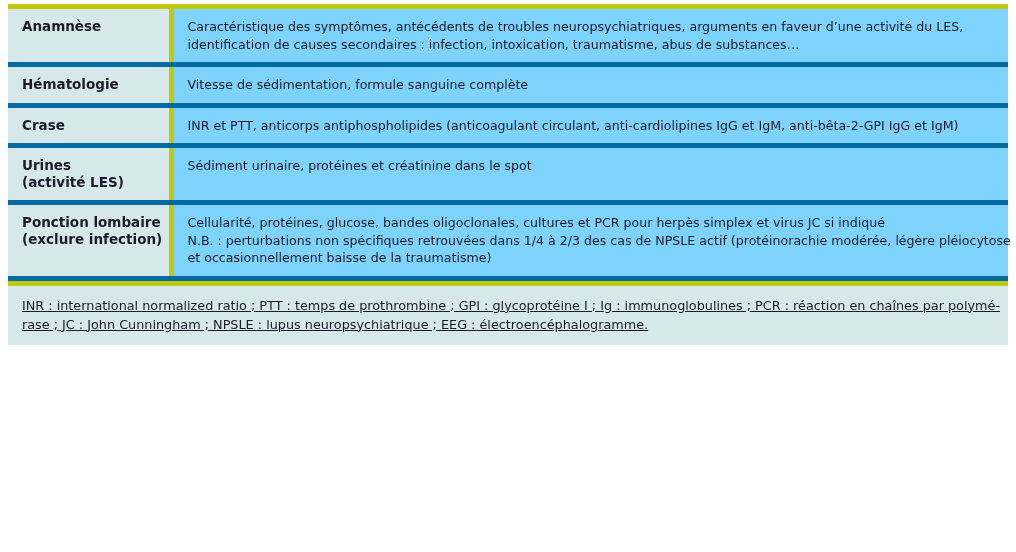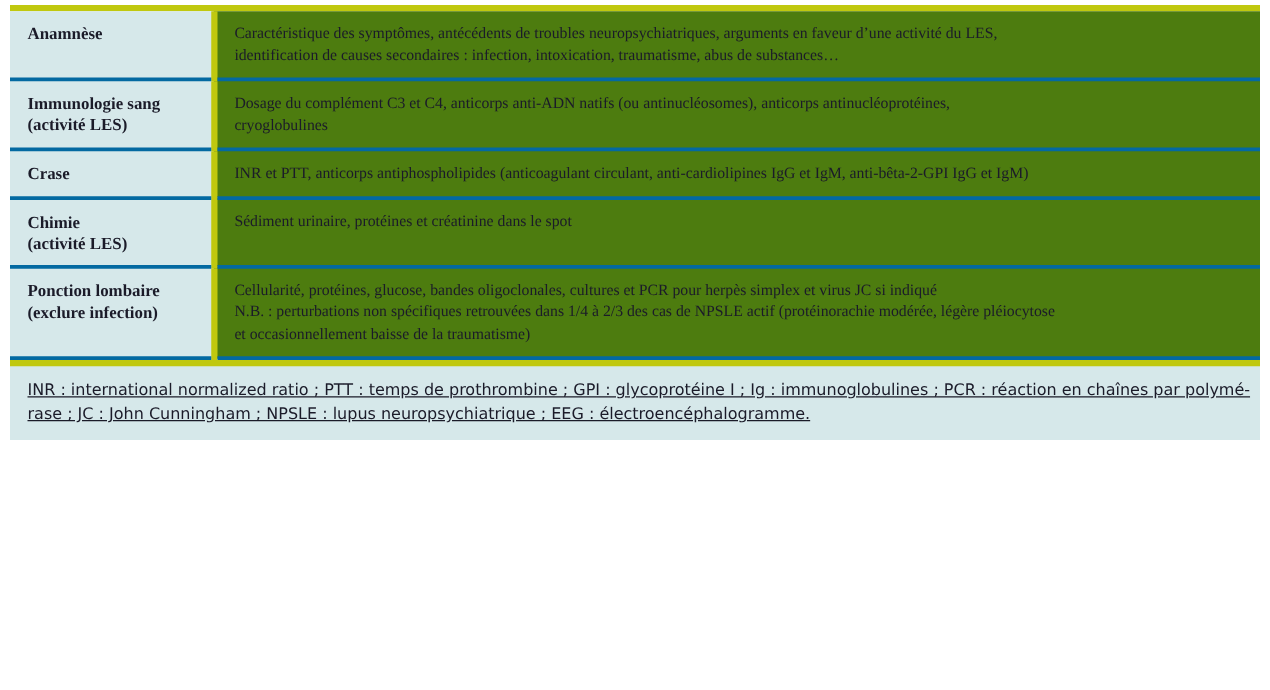--- a/index.html
+++ b/index.html
@@ -34,43 +34,42 @@
 
   .table {
     width: 1000px;
     margin: 0 auto;
     border-collapse: collapse;
     table-layout: fixed;
   }
 
   .table tr.data-row > td {
     vertical-align: top;
-    border-bottom: 3px solid #0369a1;
-    font-family: Liberation Serif, serif;
+    border-bottom: 5px solid #0369a1;
   }
 
   .cell-label {
     width: 163px;
     background: #d6e8ea;
     color: #1b1b29;
     font-weight: bold;
     font-size: 13.5px;
     line-height: 17px;
     padding: 9px 6px 9px 14px;
     box-sizing: border-box;
     border-right: 5px solid #c0c80f;
   }
 
   .cell-label .sub {
     display: block;
     font-weight: bold;
   }
 
   .cell-content {
-    background: #4d7c0f;
+    background: #7dd3fc;
     color: #1b1b29;
     font-size: 12.6px;
     line-height: 17.5px;
     padding: 9px 12px 9px 14px;
     box-sizing: border-box;
   }
 
   .cell-content .line { display: block; white-space: nowrap; }
 
   
@@ -100,45 +99,43 @@
         <td class="cell-label">
           <span>Anamnèse</span>
         </td>
         <td class="cell-content">
           <span class="line">Caractéristique des symptômes, antécédents de troubles neuropsychiatriques, arguments en faveur d’une activité du LES,</span>
           <span class="line">identification de causes secondaires : infection, intoxication, traumatisme, abus de substances…</span>
         </td>
       </tr>
 
 
+      <tr class="data-row">
+        <td class="cell-label">
+          <span>Hématologie</span>
+        </td>
+        <td class="cell-content">
+          <span class="line">Vitesse de sédimentation, formule sanguine complète</span>
+        </td>
+      </tr>
 
 
-      <tr class="data-row">
-        <td class="cell-label">
-          <span>Immunologie sang</span>
-          <span class="sub">(activité LES)</span>
-        </td>
-        <td class="cell-content">
-          <span class="line">Dosage du complément C3 et C4, anticorps anti-ADN natifs (ou antinucléosomes), anticorps antinucléoprotéines,</span>
-          <span class="line">cryoglobulines</span>
-        </td>
-      </tr>
 
       <tr class="data-row">
         <td class="cell-label">
           <span>Crase</span>
         </td>
         <td class="cell-content">
           <span class="line">INR et PTT, anticorps antiphospholipides (anticoagulant circulant, anti-cardiolipines IgG et IgM, anti-bêta-2-GPI IgG et IgM)</span>
         </td>
       </tr>
 
       <tr class="data-row">
         <td class="cell-label">
-          <span>Chimie</span>
+          <span>Urines</span>
           <span class="sub">(activité LES)</span>
         </td>
         <td class="cell-content">
           <span class="line">Sédiment urinaire, protéines et créatinine dans le spot</span>
         </td>
       </tr>
 
 
       <tr class="data-row">
         <td class="cell-label">

